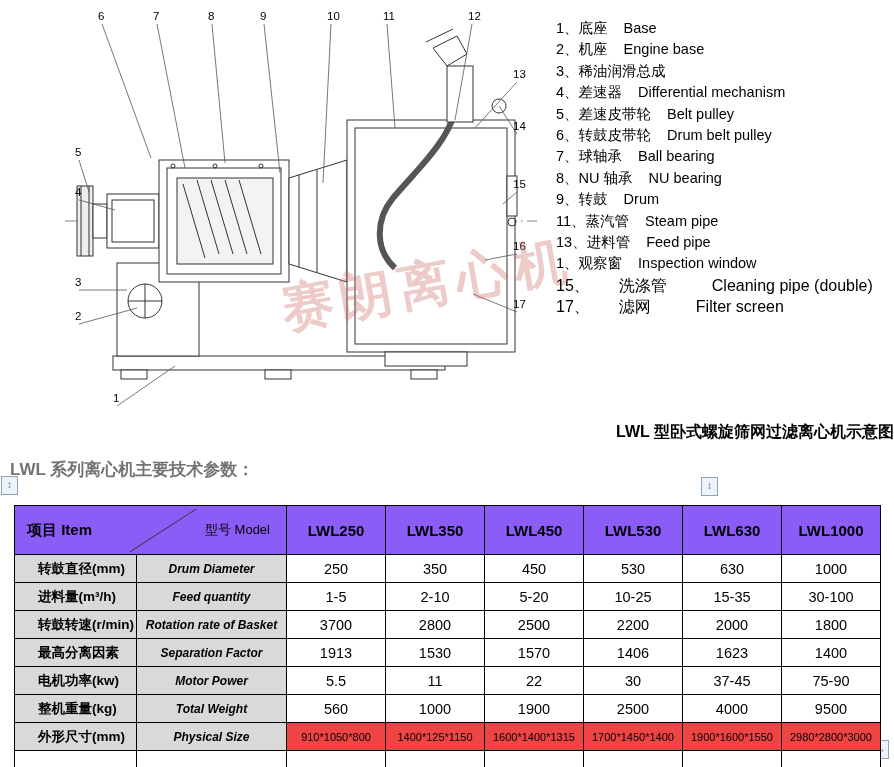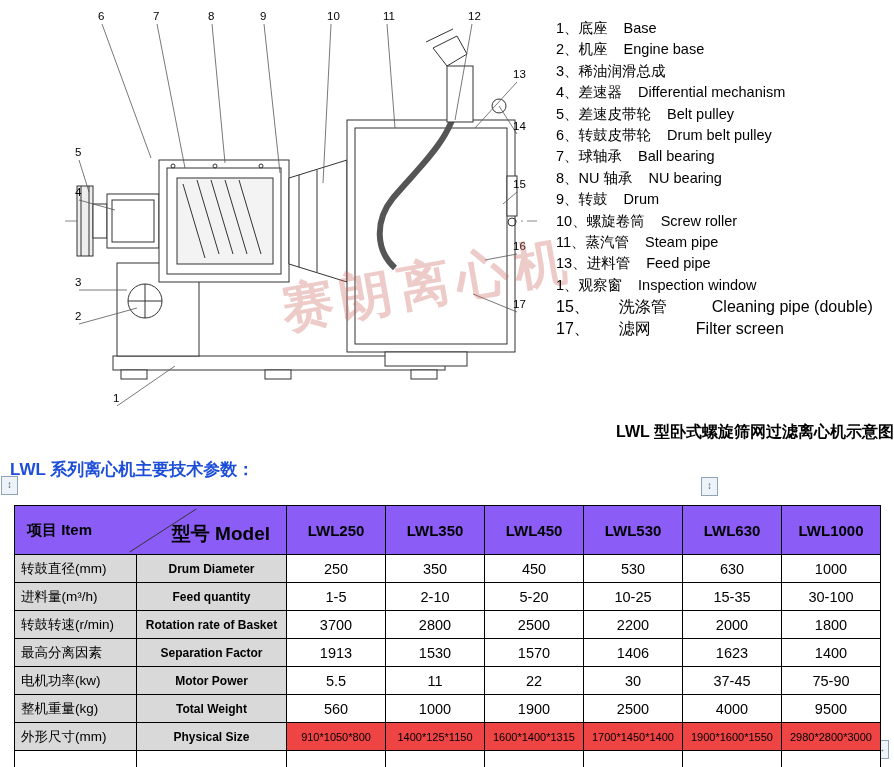--- a/index.html
+++ b/index.html
@@ -34,25 +34,25 @@
   
   table.ptable{position:absolute;left:14px;top:505px;border-collapse:collapse;
                table-layout:fixed;width:866px;}
   .ptable th,.ptable td{border:1px solid #000;text-align:center;padding:0;
                         overflow:hidden;white-space:nowrap;}
   .ptable thead th{background:#8b5cf6;height:48px;font-size:15px;font-weight:bold;}
   .ptable .corner{position:relative;}
   .ptable .corner svg{position:absolute;left:0;top:0;width:100%;height:100%;}
   .ptable .corner svg line{stroke:#333;stroke-width:1;}
   .corner-item{position:absolute;left:12px;top:15px;font-size:15px;font-weight:bold;}
-  .corner-model{position:absolute;right:16px;top:15px;font-size:19px;font-weight:bold;}
+  .corner-model{position:absolute;right:16px;top:15px;font-size:13px;font-weight:normal;}
   .ptable tbody th,.ptable tbody td{height:27px;}
-  .ptable .lblzh{background:#d9d9d9;font-size:13.5px;font-weight:normal;text-align:left;
-                 padding-left:6px;}
-  .ptable .lblen{background:#d9d9d9;font-size:12px;font-weight:bold;}
+  .ptable .lblzh{background:#d9d9d9;font-size:13.5px;font-weight:bold;text-align:left;
+                 padding-left:23px;}
+  .ptable .lblen{background:#d9d9d9;font-size:12px;font-weight:bold;font-style:italic;}
   .ptable td.val{font-size:14.5px;background:#fff;}
   .ptable tr.gray td.val{background:#ef4444;font-size:11px;}
   .ptable tr.partial td,.ptable tr.partial th{height:20px;background:#fff;}
 </style>
 </head>
 <body>
 
 <div class="page">
 
   <div class="diagram">
@@ -189,25 +189,20 @@
         <span class="legend-num">8、</span>
         <span class="legend-zh">NU 轴承</span>
         <span class="legend-en">NU bearing</span>
       </div>
       <div class="legend-item">
         <span class="legend-num">9、</span>
         <span class="legend-zh">转鼓</span>
         <span class="legend-en">Drum</span>
       </div>
       <div class="legend-item">
-        <span class="legend-num">10、</span>
-        <span class="legend-zh">螺旋卷筒</span>
-        <span class="legend-en">Screw roller</span>
-      </div>
-      <div class="legend-item">
         <span class="legend-num">11、</span>
         <span class="legend-zh">蒸汽管</span>
         <span class="legend-en">Steam pipe</span>
       </div>
       <div class="legend-item">
         <span class="legend-num">13、</span>
         <span class="legend-zh">进料管</span>
         <span class="legend-en">Feed pipe</span>
       </div>
       <div class="legend-item">
@@ -221,21 +216,21 @@
         <span class="legend-en">Cleaning pipe (double)</span>
       </div>
       <div class="legend-item big">
         <span class="legend-num">17、</span>
         <span class="legend-zh">滤网</span>
         <span class="legend-en">Filter screen</span>
       </div>
     </div>
 
   <div class="caption">LWL 型卧式螺旋筛网过滤离心机示意图</div>
-  <div class="heading" style="color: #1d4ed8;">LWL 系列离心机主要技术参数：</div>
+  <div class="heading" style="color: #737373;">LWL 系列离心机主要技术参数：</div>
 
   <div class="handle" style="left:1px;top:476px;">↕</div>
   <div class="handle" style="left:701px;top:477px;">↕</div>
   <div class="handle" style="left:872px;top:740px;">↔</div>
 
   <table class="ptable">
     <colgroup>
       <col style="width:122px">
         <col style="width:150px">
       <col style="width:99px">

